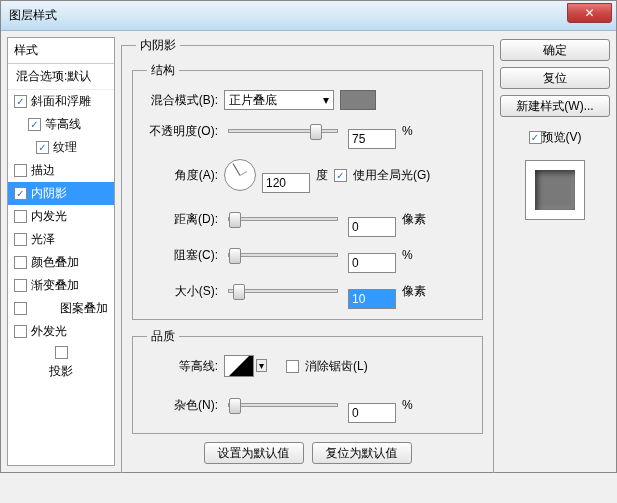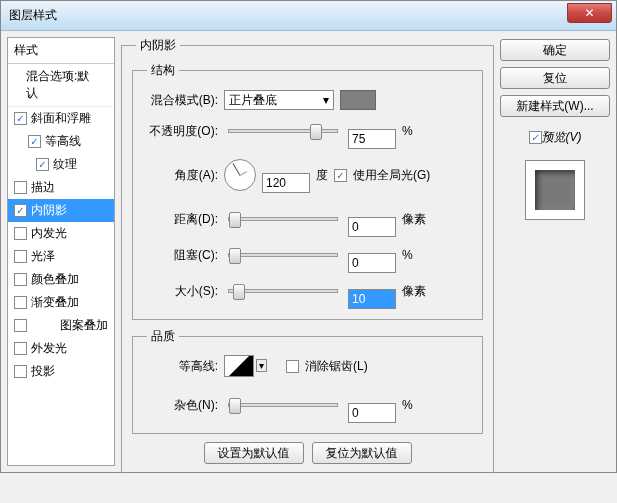--- a/index.html
+++ b/index.html
@@ -4,21 +4,21 @@
 <style>
 * { box-sizing: border-box; margin: 0; padding: 0; font-family: "Microsoft YaHei", Arial, sans-serif; font-size: 12px; }
 body { background: #f0f0f0; }
 .window { width: 617px; height: 473px; background: #f0f0f0; border: 1px solid #888; position: relative; }
 .titlebar { height: 30px; background: linear-gradient(to bottom, #ebf4fc 0%, #d7e9f7 50%, #bfdcf1 100%); border-bottom: 1px solid #a0b8d0; display: flex; align-items: center; padding-left: 8px; position: relative; }
 .titlebar-text { color: #000; }
 .close-btn { position: absolute; right: 4px; top: 2px; width: 45px; height: 20px; background: linear-gradient(to bottom, #e67a78 0%, #ca4947 50%, #b93230 100%); border: 1px solid #8b3a3a; border-radius: 0 0 3px 3px; display: flex; align-items: center; justify-content: center; color: #fff; font-size: 13px; cursor: pointer; }
 .content { display: flex; padding: 6px; gap: 6px; height: calc(100% - 30px); border-radius: 27px; }
 .left-panel { width: 108px; border: 1px solid #a0a0a0; background: #fff; display: flex; flex-direction: column; }
 .left-header { padding: 4px 6px; border-bottom: 1px solid #ccc; }
-.left-subheader { padding: 4px 18px; border-bottom: 1px solid #eee; }
+.left-subheader { padding: 4px 8px; border-bottom: 1px solid #eee; }
 .style-list { flex: 1; overflow: hidden; }
 .style-item { display: flex; align-items: center; padding: 3px 6px; gap: 4px; cursor: pointer; }
 .style-item.selected { background: #3399ff; color: #fff; }
 .checkbox { width: 13px; height: 13px; border: 1px solid #888; background: #fff; display: inline-flex; align-items: center; justify-content: center; font-size: 10px; color: #2a6fc9; }
 .checkbox.checked::before { content: "✓"; }
 .style-item-label { flex: 1; }
 .center-panel { flex: 1; display: flex; flex-direction: column; gap: 6px; }
 fieldset { border: 1px solid #a0a0a0; padding: 8px 10px 10px 10px; position: relative; }
 legend { padding: 0 4px; margin-left: 4px; }
 .inner-fieldset { margin-bottom: 8px; }
@@ -34,21 +34,21 @@
 .unit { width: 30px; }
 .angle-dial { width: 32px; height: 32px; border: 1px solid #888; border-radius: 50%; background: #fff; position: relative; }
 .angle-line1 { position: absolute; width: 14px; height: 1px; background: #555; top: 50%; left: 50%; transform-origin: left center; transform: rotate(-120deg); }
 .angle-line2 { position: absolute; width: 8px; height: 1px; background: #aaa; top: 50%; left: 50%; transform-origin: left center; transform: rotate(-30deg); }
 .contour-swatch { width: 30px; height: 22px; border: 1px solid #888; background: linear-gradient(135deg,#fff 49%,#000 51%); position: relative; cursor: pointer; }
 .contour-swatch::after { content:"▾"; position: absolute; right: -14px; top: 3px; border:1px solid #888; padding:0 2px; background:#eee; font-size:10px; }
 .btn-row { display: flex; gap: 8px; justify-content: center; margin-top: 4px; }
 .btn { min-width: 100px; height: 22px; border: 1px solid #888; background: linear-gradient(to bottom,#fefefe,#e4e4e4); border-radius: 3px; cursor: pointer; display: inline-flex; align-items: center; justify-content: center; padding: 0 8px; }
 .right-panel { width: 110px; display: flex; flex-direction: column; gap: 6px; padding-top: 2px; }
 .right-panel .btn { width: 100%; }
-.preview-check { display: flex; align-items: center; gap: 0; justify-content: center; margin-top: 6px; font-style: italic; }
+.preview-check { display: flex; align-items: center; gap: 0; justify-content: center; margin-top: 6px; }
 .preview-box { width: 60px; height: 60px; margin: 8px auto 0 auto; border: 1px solid #888; background: #fff; display: flex; align-items: center; justify-content: center; }
 .preview-texture { width: 40px; height: 40px; background: #7a7a7a; filter: contrast(1.1); box-shadow: inset 2px 2px 6px rgba(0,0,0,0.6), inset -2px -2px 4px rgba(255,255,255,0.2); }
 </style>
 </head>
 <body>
 
 <div class="window">
   <div class="titlebar">
     <span class="titlebar-text">图层样式</span>
     <div class="close-btn">
@@ -99,21 +99,21 @@
             <span class="style-item-label">渐变叠加</span>
           </div>
           <div class="style-item" style="padding-left: 6px; text-align: right;">
             <span class="checkbox"></span>
             <span class="style-item-label">图案叠加</span>
           </div>
           <div class="style-item" style="padding-left: 6px;">
             <span class="checkbox"></span>
             <span class="style-item-label">外发光</span>
           </div>
-          <div class="style-item" style="padding-left: 6px;">
+          <div class="style-item" style="padding-left: 6px; flex-direction: column;">
             <span class="checkbox"></span>
             <span class="style-item-label">投影</span>
           </div>
         </div>
     </div>
 
     <div class="center-panel">
       <fieldset>
         <legend>内阴影</legend>
 

